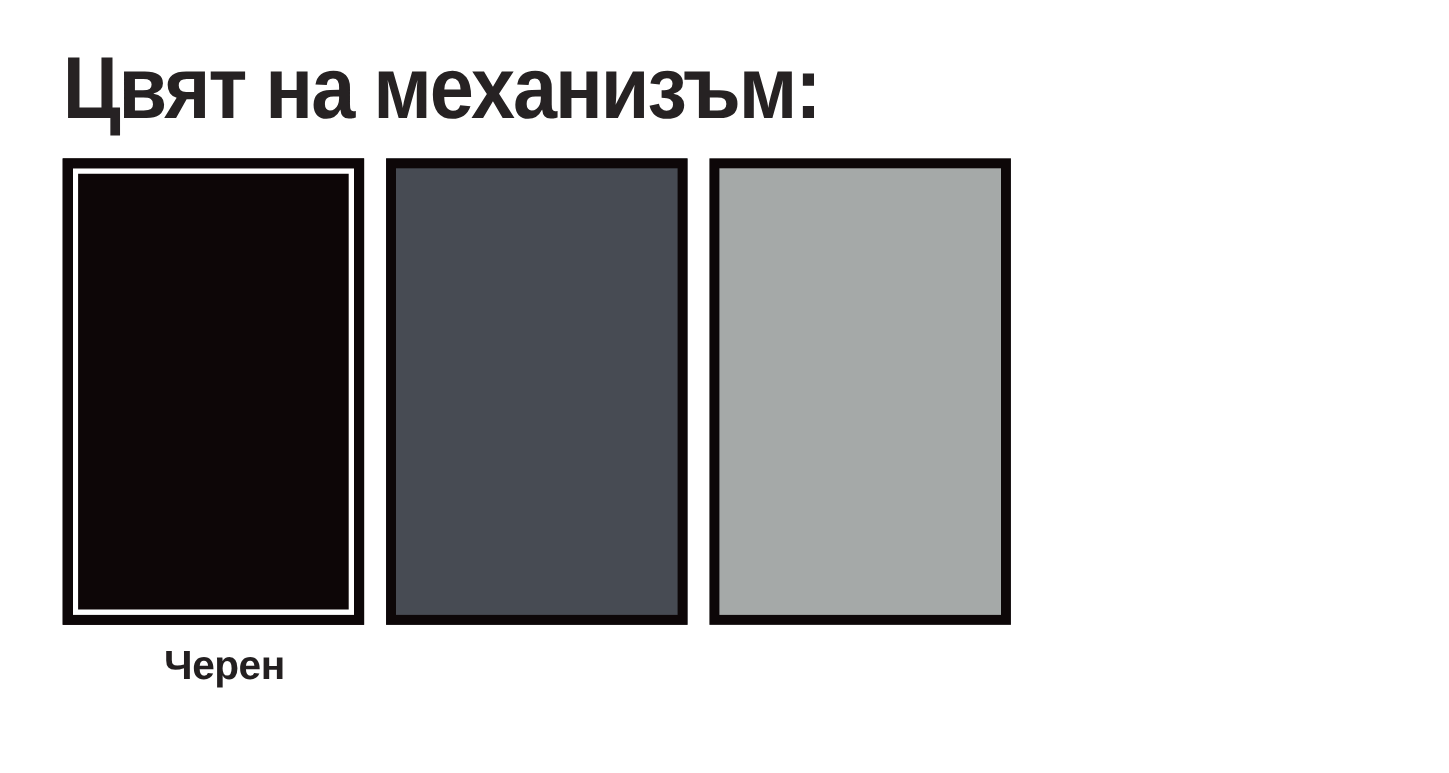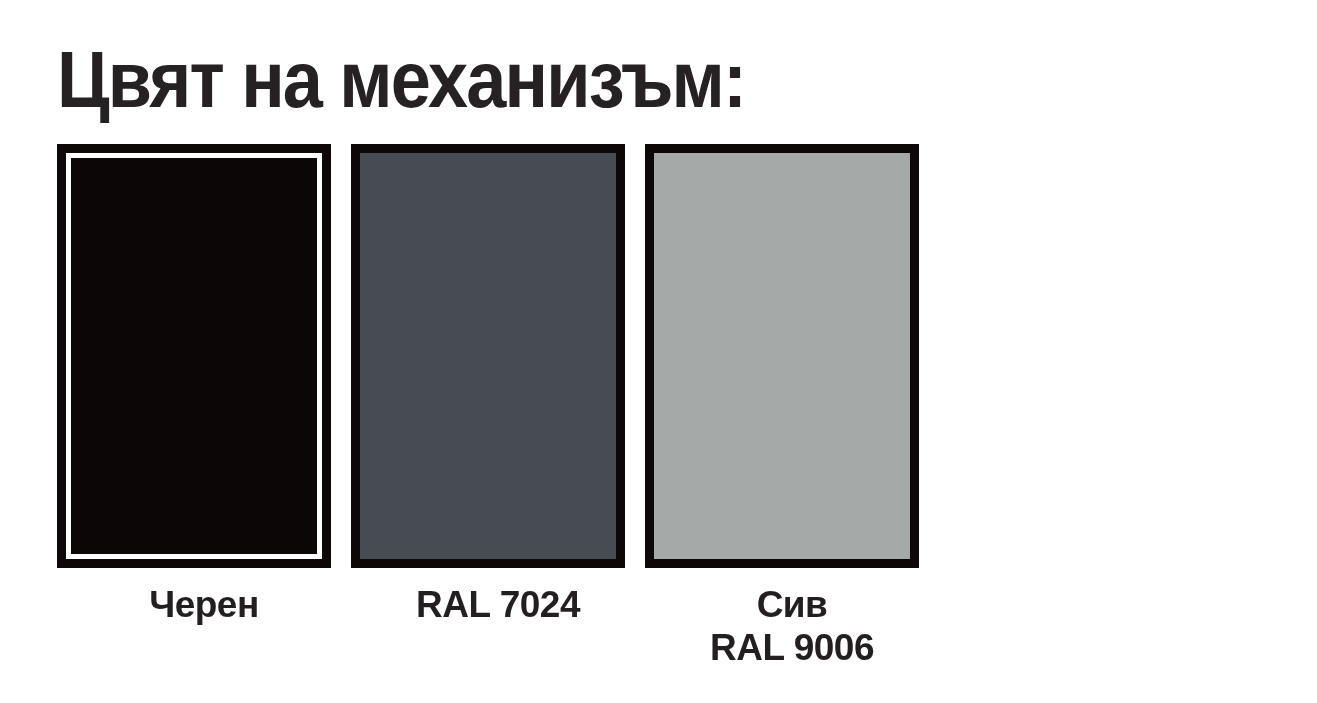--- a/index.html
+++ b/index.html
@@ -69,27 +69,22 @@
       <div class="swatch inner-ring" style="background: rgb(13, 6, 7);"></div>
       <div class="swatch-label">
         <div>Черен</div>
         <div></div>
       </div>
     </div>
 
     <div class="swatch-cell">
       <div class="swatch" style="background: rgb(71, 75, 83);"></div>
       <div class="swatch-label">
-        <div>RAL 7024</div>
       </div>
     </div>
 
 
     <div class="swatch-cell">
       <div class="swatch" style="background: rgb(165, 169, 168);"></div>
-      <div class="swatch-label">
-        <div>Сив</div>
-        <div>RAL 9006</div>
-      </div>
     </div>
 
   </div>
 </div>
 
 </body></html>

